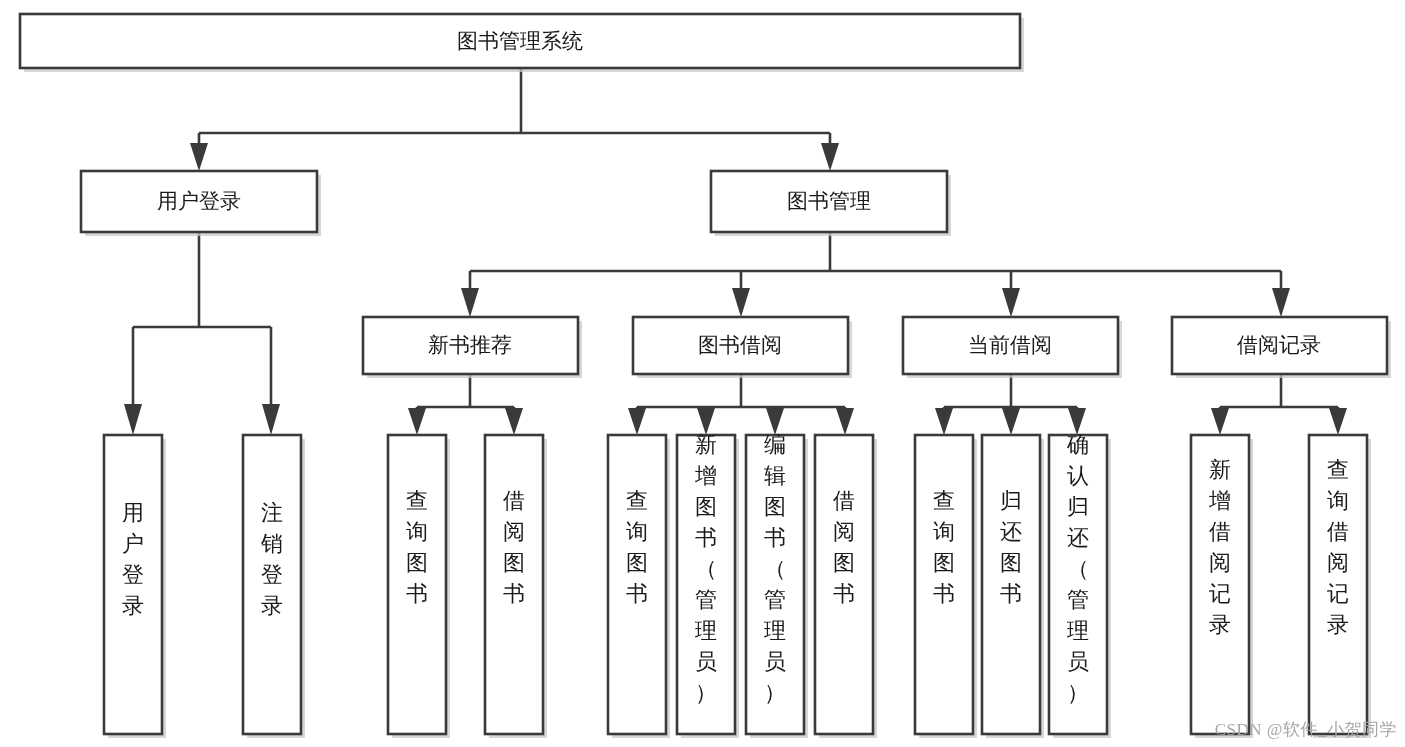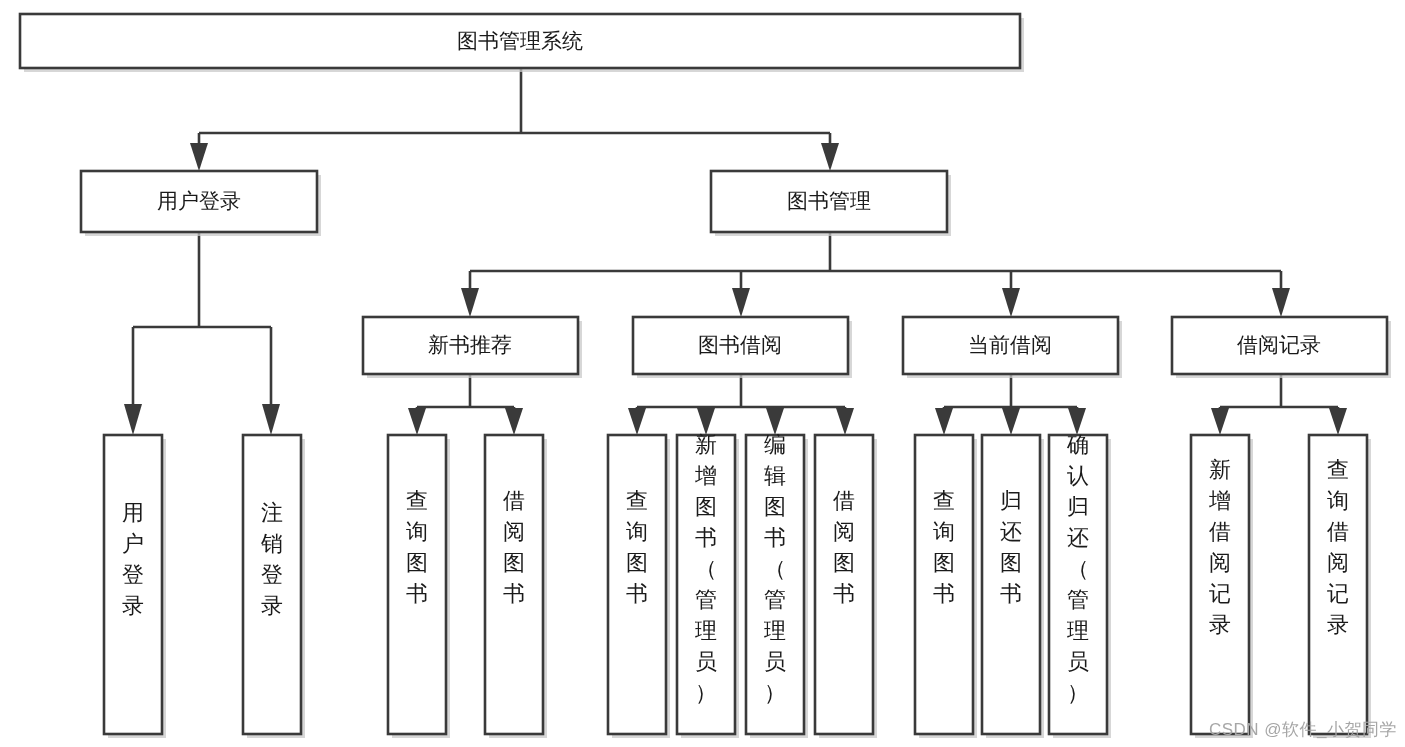--- a/index.html
+++ b/index.html
@@ -56,21 +56,21 @@
   .node-label-vertical {
     fill: #1a1a1a;
     font-family: "DejaVu Sans", "Liberation Sans", sans-serif;
     font-size: 22px;
     text-anchor: middle;
   }
   .watermark {
     position: absolute;
     right: 8px;
     bottom: 6px;
-    font-family: Liberation Sans, sans-serif;
+    font-family: Liberation Serif, serif;
     font-size: 17px;
     color: #a6a6a6;
     letter-spacing: 0.5px;
     white-space: nowrap;
     user-select: none;
   }
 </style>
 </head>
 <body>
 

